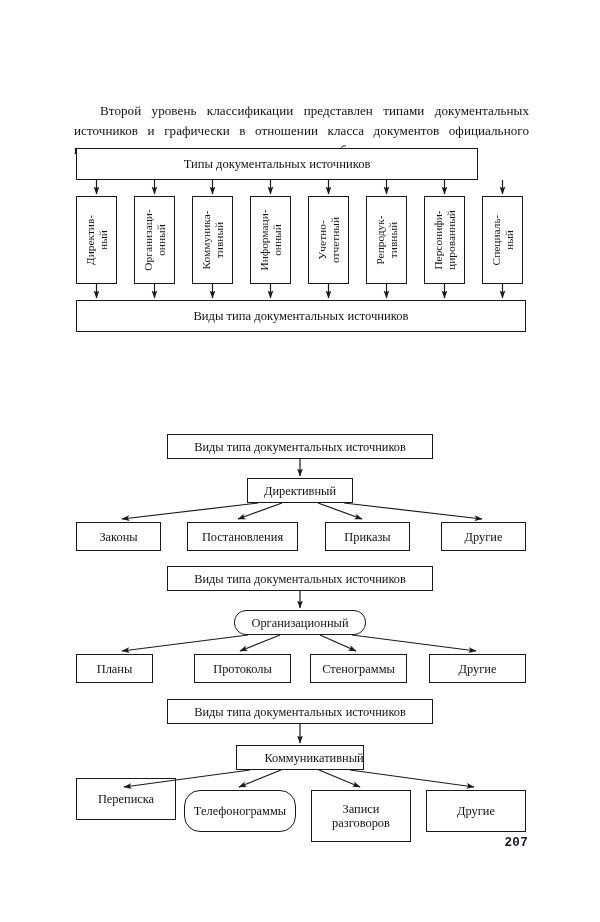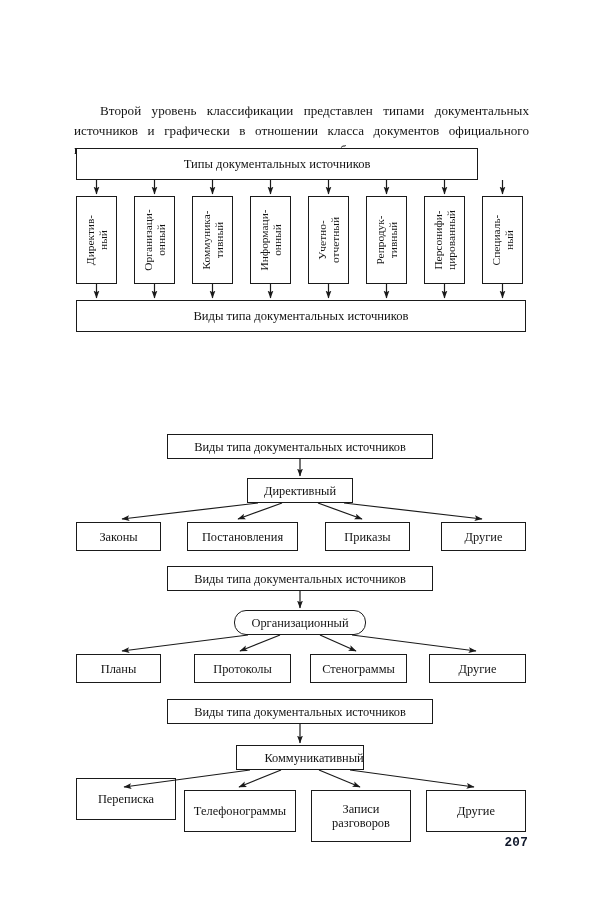--- a/index.html
+++ b/index.html
@@ -172,32 +172,32 @@
     <div class="box" style="left:76px; top:522px; width:85px; height:29px;">Законы</div>
     <div class="box" style="left:187px; top:522px; width:111px; height:29px;">Постановления</div>
     <div class="box" style="left:325px; top:522px; width:85px; height:29px;">Приказы</div>
     <div class="box" style="left:441px; top:522px; width:85px; height:29px;">Другие</div>
   </div>
 
   <div>
     <div class="box" style="left:167px; top:566px; width:266px; height:25px;">Виды типа документальных источников</div>
     <div class="box" style="left:234px; top:610px; width:132px; height:25px;border-radius:12px;">Организационный</div>
 
-    <div class="box" style="left:76px; top:654px; width:85px; height:29px;">Планы</div>
+    <div class="box" style="left:76px; top:654px; width:77px; height:29px;">Планы</div>
     <div class="box" style="left:194px; top:654px; width:97px; height:29px;">Протоколы</div>
     <div class="box" style="left:310px; top:654px; width:97px; height:29px;">Стенограммы</div>
     <div class="box" style="left:429px; top:654px; width:97px; height:29px;">Другие</div>
   </div>
 
   <div>
     <div class="box" style="left:167px; top:699px; width:266px; height:25px;">Виды типа документальных источников</div>
     <div class="box" style="left:236px; top:745px; width:128px; height:25px;padding-left:31px;">Коммуникативный</div>
 
     <div class="box" style="left:76px; top:746px; width:100px; height:42px;margin-top:32px;">Переписка</div>
-    <div class="box" style="left:184px; top:790px; width:112px; height:42px;">Телефонограммы</div>
+    <div class="box" style="left:184px; top:790px; width:112px; height:42px;border-radius:16px;">Телефонограммы</div>
     <div class="box" style="left:311px; top:790px; width:100px; height:52px;">
       <span>
         <span>Записи</span><br>
         <span>разговоров</span>
       </span>
     </div>
     <div class="box" style="left:426px; top:790px; width:100px; height:42px;">Другие</div>
   </div>
 
   <svg class="conn" viewBox="0 0 600 922">

